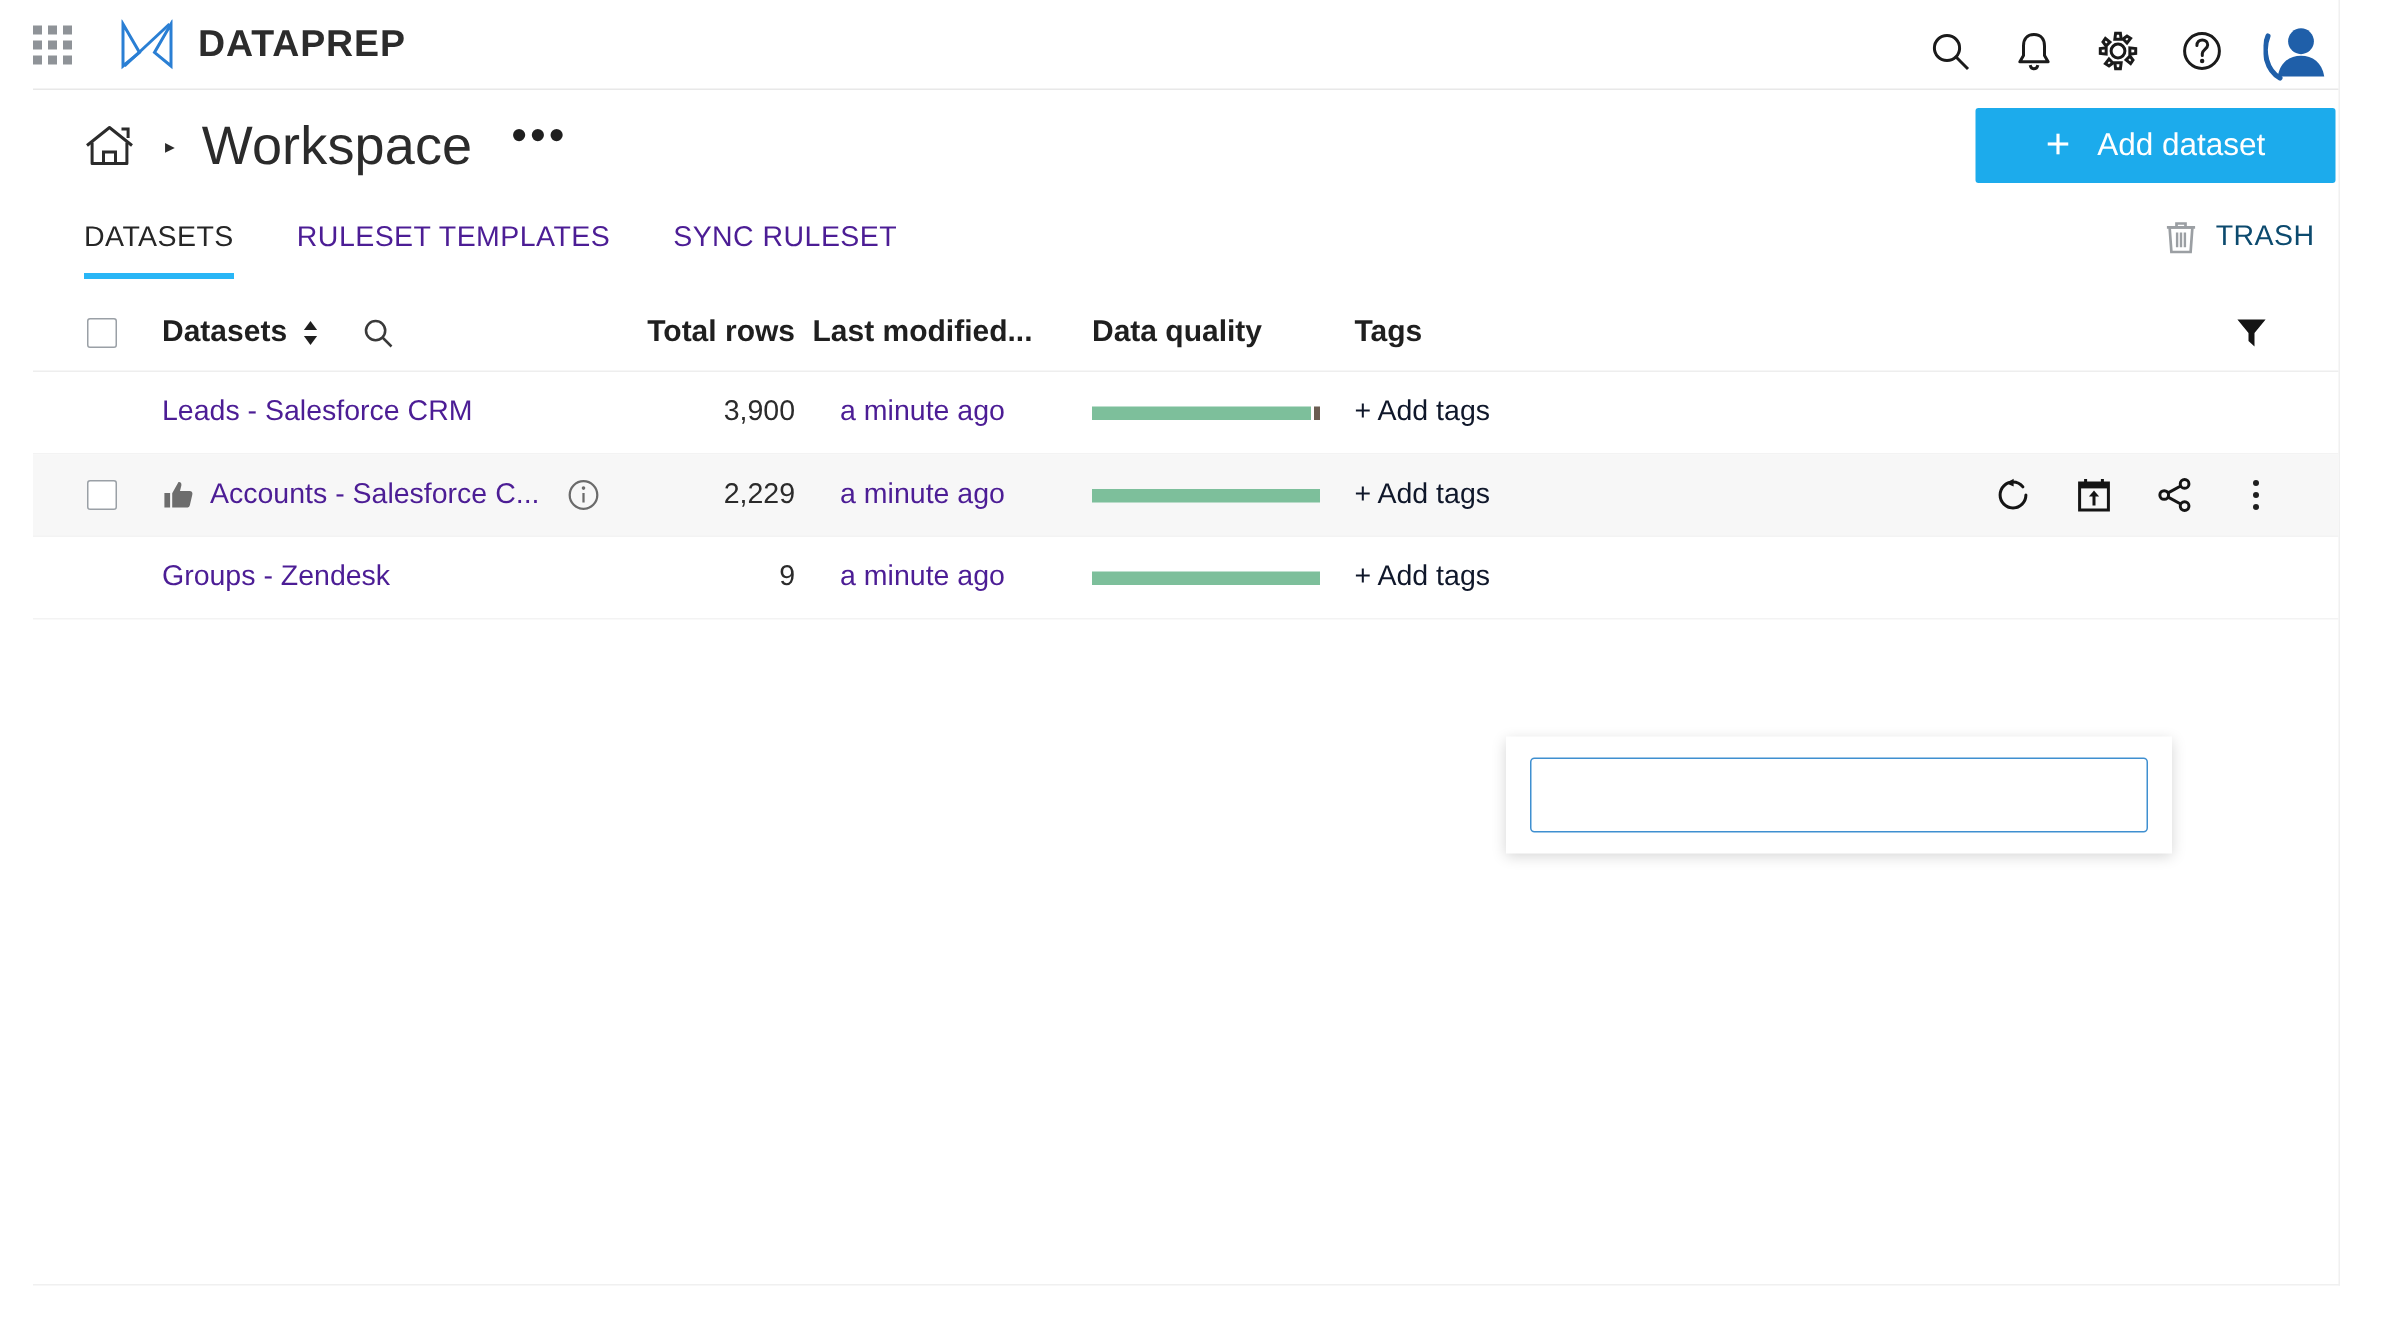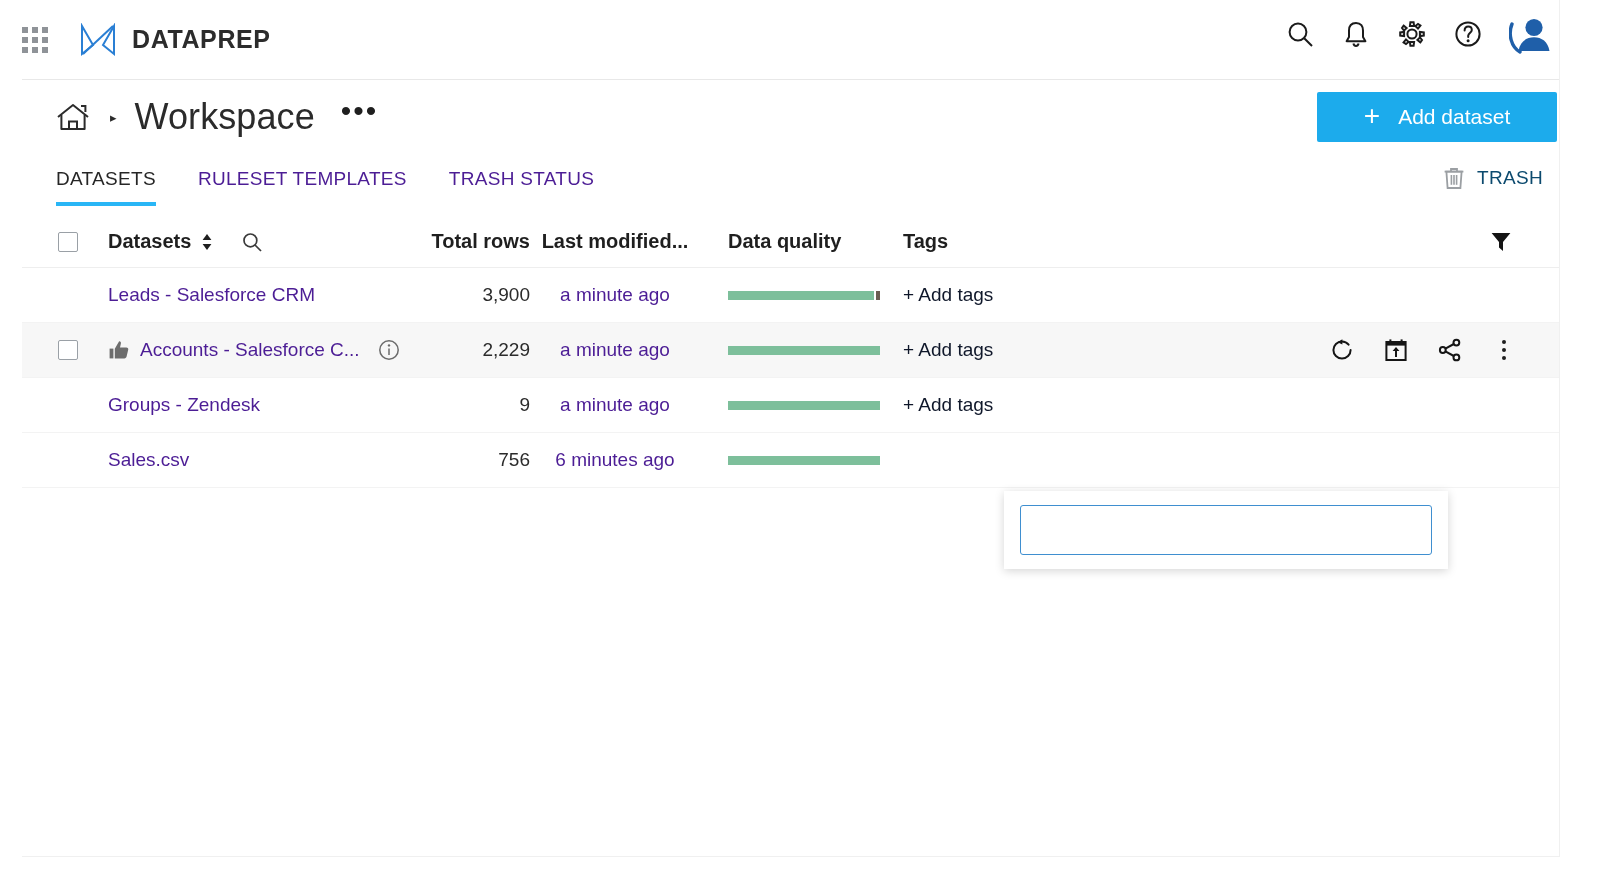--- a/index.html
+++ b/index.html
@@ -22,21 +22,21 @@
     height: 857px;
     background: #ffffff;
     border-right: 1px solid #f0f0f0;
     border-bottom: 1px solid #f0f0f0;
     box-sizing: border-box;
   }
 
   
   .topbar {
     position: relative;
-    height: 80px;
+    height: 60px;
     border-bottom: 1px solid #e8e8e8;
     display: flex;
     align-items: center;
     box-sizing: border-box;
   }
   .waffle {
     width: 26px;
     height: 26px;
     margin-left: 0px;
     margin-right: 30px;
@@ -417,21 +417,21 @@
 
     <button class="add-btn">
       <span class="plus">+</span>
       <span>Add dataset</span>
     </button>
   </div>
 
   <div class="tabsrow">
     <div class="tab active">DATASETS</div>
     <div class="tab">RULESET TEMPLATES</div>
-    <div class="tab">TRASH STATUS</div>
+    <div class="tab">SYNC RULESET</div>
 
     <div class="trash">
       <svg class="trash-icon" viewBox="0 0 22 24">
         <path d="M3.4 5.6 L18.6 5.6 L17.4 22 L4.6 22 Z" fill="none" stroke="#9b9fa3" stroke-width="1.8"></path>
         <line x1="1.6" y1="5.6" x2="20.4" y2="5.6" stroke="#9b9fa3" stroke-width="1.8"></line>
         <path d="M8 5.6 L8 3 L14 3 L14 5.6" fill="none" stroke="#9b9fa3" stroke-width="1.8"></path>
         <line x1="8.4" y1="9" x2="8.4" y2="18.8" stroke="#9b9fa3" stroke-width="1.6"></line>
         <line x1="11" y1="9" x2="11" y2="18.8" stroke="#9b9fa3" stroke-width="1.6"></line>
         <line x1="13.6" y1="9" x2="13.6" y2="18.8" stroke="#9b9fa3" stroke-width="1.6"></line>
       </svg>
@@ -581,39 +581,20 @@
         <div class="qual-track">
           <div class="qual-fill" style="width:100%"></div>
         </div>
       </div>
       <div class="c-tags">
         <span class="addtags">+ Add tags</span>
       </div>
       <div class="c-acts"></div>
     </div>
 
-    <div class="trow">
-      <div class="c-check"></div>
-      <div class="c-name">
-        <span class="cell-text">Sales.csv</span>
-      </div>
-      <div class="c-rows">
-        <span class="cell-num">756</span>
-      </div>
-      <div class="c-mod">
-        <span class="cell-text">6 minutes ago</span>
-      </div>
-      <div class="c-qual">
-        <div class="qual-track">
-          <div class="qual-fill" style="width:100%"></div>
-        </div>
-      </div>
-      <div class="c-tags"></div>
-      <div class="c-acts"></div>
-    </div>
 
   </div>
 
   <div class="tag-popup">
     <input class="tag-input" type="text" autofocus="" placeholder="" style="">
   </div>
 
 </div>
 
 </body></html>

